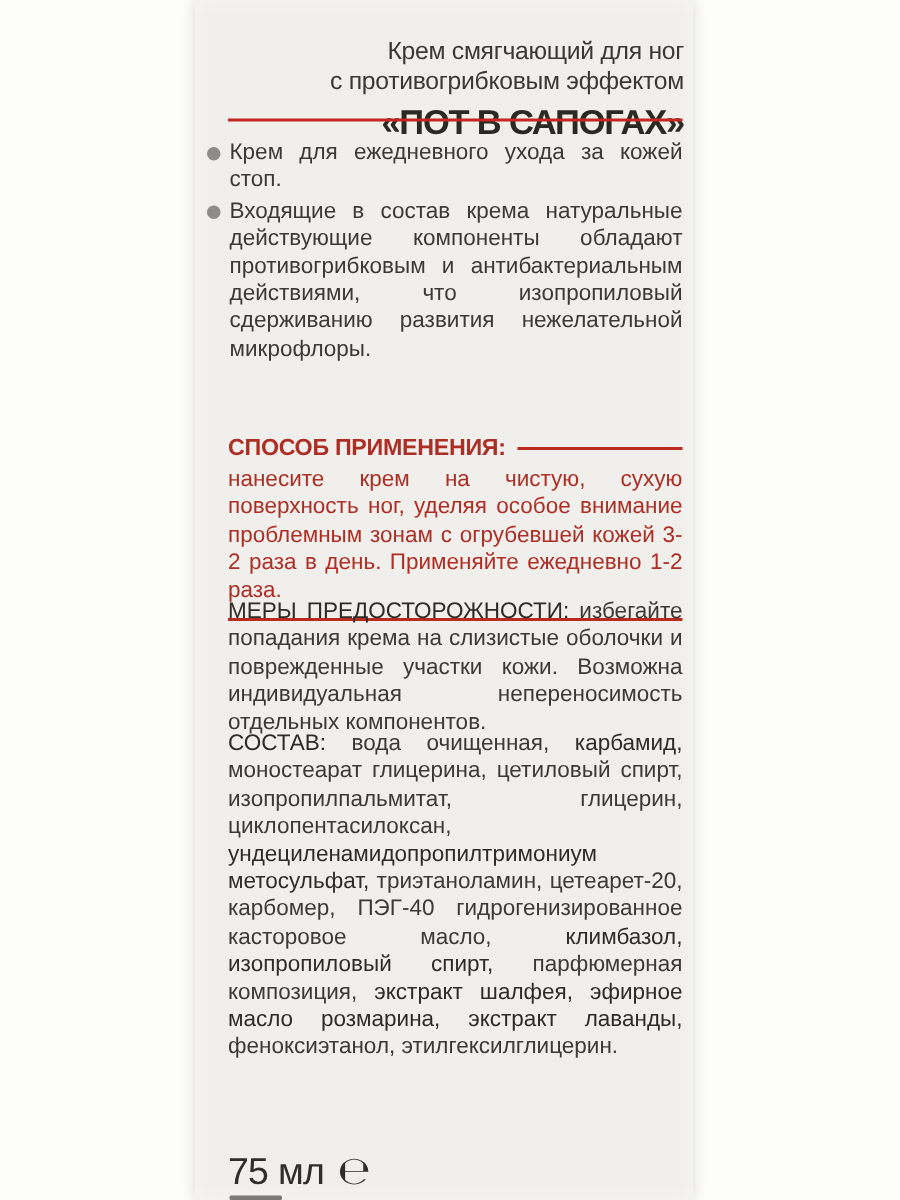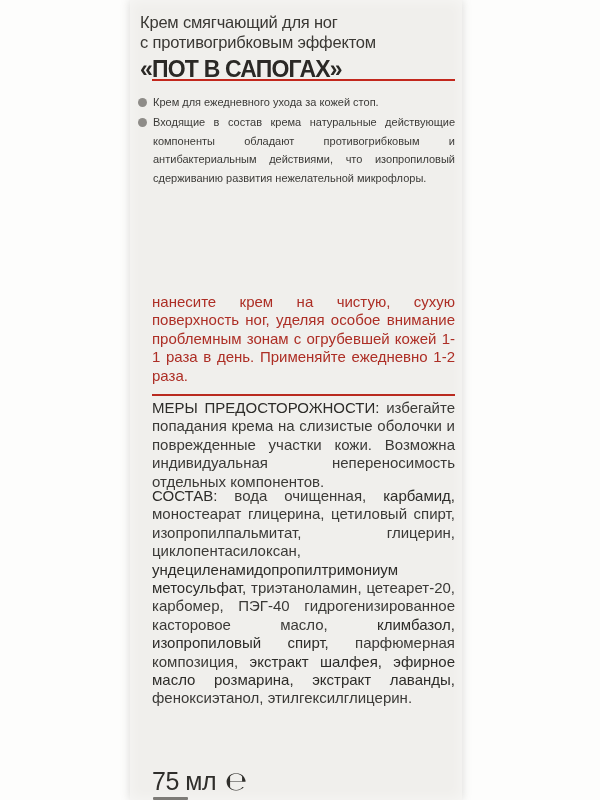--- a/index.html
+++ b/index.html
@@ -6,32 +6,32 @@
   .stage{
     position:relative;width:600px;height:800px;overflow:hidden;
     background:#fdfdfc;
     font-family:"Liberation Sans", sans-serif;
   }
   .card{
     position:absolute;left:130px;top:0;width:332px;height:800px;
     background:#f0efec;
     box-shadow:0 0 9px rgba(90,85,80,.22), inset 0 0 14px rgba(255,255,255,.5);
   }
-  .hdr{position:absolute;top:12px;left:10px;right:6px;text-align:left;color:#3a3834;}
+  .hdr{position:absolute;top:24px;left:10px;right:6px;text-align:right;color:#3a3834;}
   .hdr .sub{font-size:16.5px;line-height:20px;letter-spacing:-0.2px;}
   .hdr .ttl{
     margin-top:3px;font-size:23px;line-height:28px;font-weight:700;
     letter-spacing:-0.8px;color:#2b2926;white-space:nowrap;
   }
   .rule{position:absolute;left:22px;width:303px;height:2px;background:#c3271d;}
   .rule-top{top:79px;}
   .features{position:absolute;top:93px;left:7px;width:318px;margin:0;padding:0;list-style:none;}
   .features li{
     position:relative;padding-left:16px;margin-bottom:2px;
-    font-size:11px;line-height:18.4px;color:#3b3a37;text-align:justify;
+    font-size:15px;line-height:18.4px;color:#3b3a37;text-align:justify;
   }
   .features .bullet{
     position:absolute;left:1px;top:5px;width:9px;height:9px;border-radius:50%;
     background:#8e8c88;
   }
   .usage{position:absolute;top:290px;left:22px;width:303px;color:#ad2e25;}
   .usage-head{display:flex;align-items:center;gap:8px;}
   .usage-head .lbl{font-size:15.5px;font-weight:700;letter-spacing:-0.2px;white-space:nowrap;}
   .usage-head .hr-fill{flex:1;height:2px;background:#b92a1f;}
   .usage-body{margin-top:3px;font-size:15px;line-height:18.4px;text-align:justify;}
@@ -67,21 +67,25 @@
         <span class="bullet"></span>
         <span>Крем для ежедневного ухода за кожей стоп.</span>
       </li>
       <li>
         <span class="bullet"></span>
         <span>Входящие в состав крема натуральные действующие компоненты обладают противогрибковым и антибактериальным действиями, что изопропиловый сдерживанию развития нежелательной микрофлоры.</span>
       </li>
     </ul>
 
     <div class="usage">
-      <div class="usage-body">нанесите крем на чистую, сухую поверхность ног, уделяя особое внимание проблемным зонам с огрубевшей кожей 1-1 раза в день. Применяйте ежедневно 1-2 раза.</div>
+      <div class="usage-head">
+        <span class="lbl">СПОСОБ ПРИМЕНЕНИЯ:</span>
+        <span class="hr-fill"></span>
+      </div>
+      <div class="usage-body">нанесите крем на чистую, сухую поверхность ног, уделяя особое внимание проблемным зонам с огрубевшей кожей 3-2 раза в день. Применяйте ежедневно 1-2 раза.</div>
       <span class="rule-bottom"></span>
     </div>
 
     <div class="para precautions"><span class="seg-bold">МЕРЫ ПРЕДОСТОРОЖНОСТИ: </span><span>избегайте попадания крема на слизистые оболочки и поврежденные участки кожи. Возможна индивидуальная непереносимость отдельных компонентов.</span></div>
 
     <div class="para composition"><span class="seg-bold">СОСТАВ: </span><span>вода очищенная, </span><span class="seg-bold">карбамид, </span><span>моностеарат глицерина, цетиловый спирт, изопропилпальмитат, глицерин, циклопентасилоксан, </span><span class="seg-bold">ундециленамидопропилтримониум метосульфат, </span><span>триэтаноламин, цетеарет-20, карбомер, ПЭГ-40 гидрогенизированное касторовое масло, </span><span class="seg-bold">климбазол, изопропиловый спирт, </span><span>парфюмерная композиция, </span><span class="seg-bold">экстракт шалфея, эфирное масло розмарина, экстракт лаванды, </span><span>феноксиэтанол, этилгексилглицерин.</span></div>
 
     <div class="volume">
       <span class="amt">75 мл</span>
       <span class="est">℮</span>

